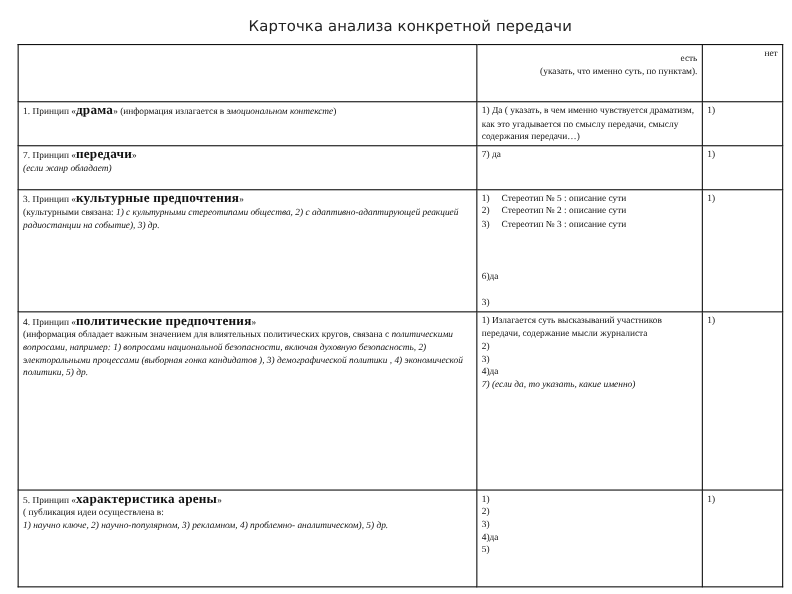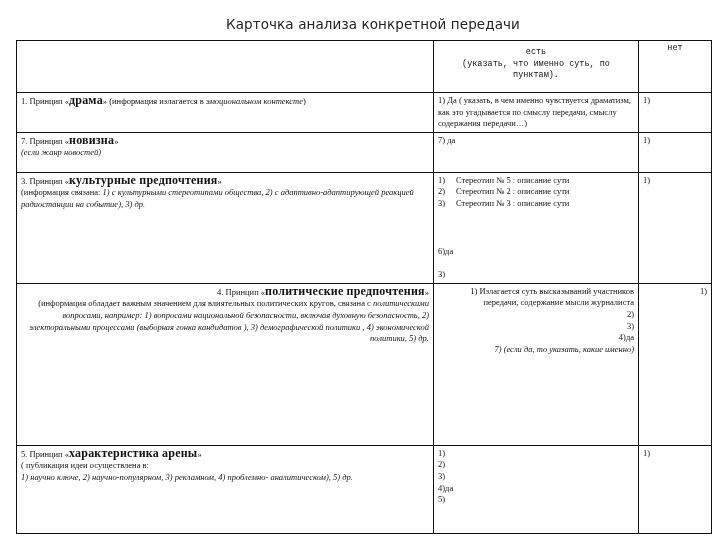--- a/index.html
+++ b/index.html
@@ -3,26 +3,26 @@
 <meta charset="utf-8">
 <style>
   html, body { margin: 0; padding: 0; background: #ffffff; }
   body { width: 720px; height: 540px; position: relative; overflow: hidden; font-family: "Liberation Serif", serif; color: #111; }
   .title { position: absolute; left: 0; width: 720px; top: 16px; text-align: center; font-family: "DejaVu Sans", sans-serif; font-size: 13.5px; color: #222; letter-spacing: 0.1px; margin-left: 13px; }
   table.card { position: absolute; left: 16px; top: 40px; width: 695px; border-collapse: collapse; table-layout: fixed; }
   table.card td { border: 1.3px solid #111; vertical-align: top; padding: 2px 4px; font-size: 8.5px; line-height: 11.6px; }
   col.c1 { width: 417px; }
   col.c2 { width: 205px; }
   col.c3 { width: 73px; }
-  .hdr td { height: 43px; vertical-align: middle; text-align: center; font-family: Liberation Mono, monospace; }
+  .hdr td { height: 43px; vertical-align: middle; text-align: right; }
   .hdr .c2cell { padding-top: 6px; }
   .r1 td { height: 33px; margin-top: 20px; }
   .r2 td { height: 35px; }
   .r3 td { height: 104px; }
-  .r4 td { height: 157px; text-align: right; }
+  .r4 td { height: 157px; }
   .r5 td { height: 83px; margin-left: 48px; }
   .big { font-weight: bold; font-size: 12px; letter-spacing: 0.2px; }
   .it { font-style: italic; }
   .line { display: block; }
   .stereo .ln { display: block; }
   .stereo .n { display: inline-block; width: 18px; }
   .gap { display: block; height: 36px; }
   .gap2 { display: block; height: 12px; }
 </style>
 </head>
@@ -55,35 +55,35 @@
     <td>
       <span>1)   Да ( указать, в чем именно чувствуется драматизм,  как это угадывается по смыслу передачи, смыслу содержания передачи…)</span>
     </td>
     <td>
       <span>1)</span>
     </td>
   </tr>
 
   <tr class="r2">
     <td>
-      <span>7. Принцип «</span><span class="big">новизна</span><span>»</span>
-      <span class="line it">(если жанр новостей)</span>
+      <span>7. Принцип «</span><span class="big">передачи</span><span>»</span>
+      <span class="line it">(если жанр обладает)</span>
     </td>
     <td>
       <span>7) да</span>
     </td>
     <td>
       <span>1)</span>
     </td>
   </tr>
 
   <tr class="r3">
     <td>
       <span>3. Принцип «</span><span class="big">культурные предпочтения</span><span>»</span><br>
-      <span> (информация связана: </span><span class="it">1) с культурными стереотипами общества,  2) с адаптивно-адаптирующей реакцией радиостанции на событие), 3) др.</span>
+      <span> (культурными связана: </span><span class="it">1) с культурными стереотипами общества,  2) с адаптивно-адаптирующей реакцией радиостанции на событие), 3) др.</span>
     </td>
     <td>
       <div class="stereo">
         <span class="ln"><span class="n">1)</span><span>Стереотип № 5 : описание сути</span></span>
         <span class="ln"><span class="n">2)</span><span>Стереотип № 2 : описание сути</span></span>
         <span class="ln"><span class="n">3)</span><span>Стереотип № 3 : описание сути</span></span>
       </div>
       <span class="gap"></span>
       <span class="line">6)да</span>
       <span class="gap2"></span>

